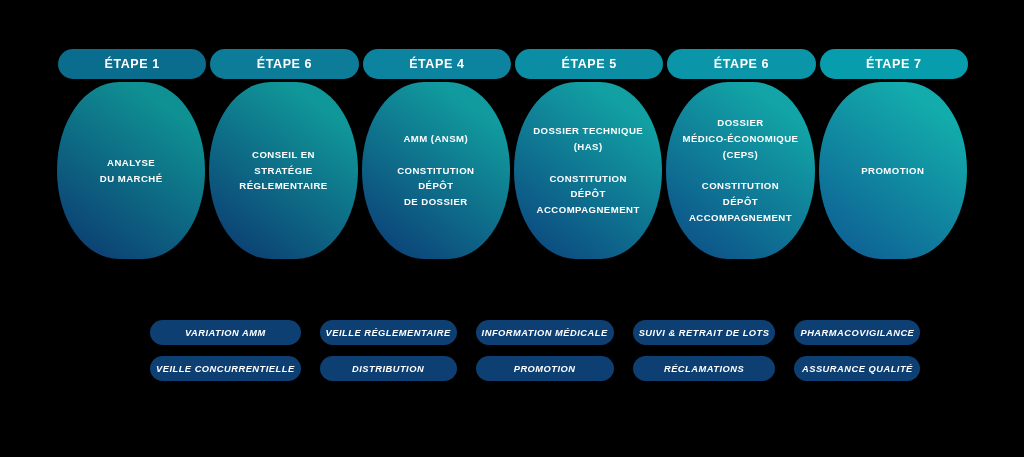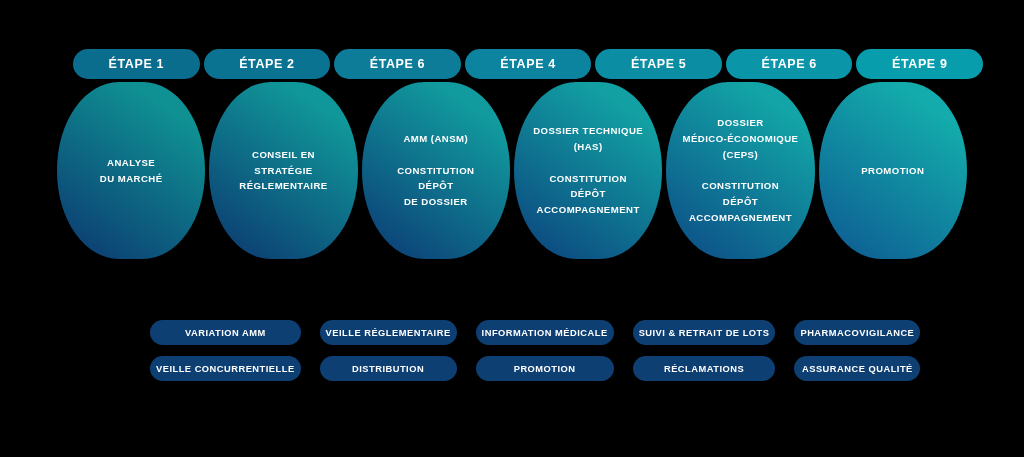--- a/index.html
+++ b/index.html
@@ -18,21 +18,21 @@
   #root {
     position: relative;
     width: 1024px;
     height: 457px;
     background: #000000;
   }
 
   
   .steps-header {
     position: absolute;
-    left: 73px;
+    left: 58px;
     top: 49px;
     width: 910px;
     height: 30px;
     display: flex;
     gap: 4px;
   }
   .step-pill {
     flex: 1 1 0;
     height: 30px;
     border-radius: 15px;
@@ -77,20 +77,21 @@
   }
 
   
   .tag-grid {
     position: absolute;
     left: 150px;
     top: 320px;
     width: 728px;
     display: flex;
     gap: 19px;
+    font-style: italic;
   }
   .tag-col {
     display: flex;
     flex-direction: column;
     gap: 11px;
     flex: 1 1 0;
   }
   .tag {
     height: 25px;
     border-radius: 13px;
@@ -109,37 +110,34 @@
 </style>
 </head>
 <body>
 
 <div id="root">
 
   <div class="steps-header">
       <div class="step-pill" style="background: rgb(10, 109, 142);">
         <span>ÉTAPE 1</span>
       </div>
-      <div class="step-pill" style="background: rgb(11, 115, 146);">
-        <span>ÉTAPE 2</span>
-      </div>
       <div class="step-pill" style="background: rgb(12, 124, 153);">
         <span>ÉTAPE 6</span>
       </div>
       <div class="step-pill" style="background: rgb(12, 132, 159);">
         <span>ÉTAPE 4</span>
       </div>
       <div class="step-pill" style="background: rgb(11, 141, 164);">
         <span>ÉTAPE 5</span>
       </div>
       <div class="step-pill" style="background: rgb(10, 149, 169);">
         <span>ÉTAPE 6</span>
       </div>
       <div class="step-pill" style="background: rgb(8, 157, 173);">
-        <span>ÉTAPE 9</span>
+        <span>ÉTAPE 7</span>
       </div>
     </div>
 
   <div class="capsule-row">
       <div class="capsule" style="background: linear-gradient(215deg, rgb(15, 145, 147) 0%, rgb(15, 145, 147) 18%, rgb(12, 63, 115) 92%);">
         <div class="capsule-text">ANALYSE
 DU MARCHÉ</div>
       </div>
       <div class="capsule" style="background: linear-gradient(215deg, rgb(16, 151, 153) 0%, rgb(16, 151, 153) 18%, rgb(12, 63, 115) 92%);">
         <div class="capsule-text">CONSEIL EN

